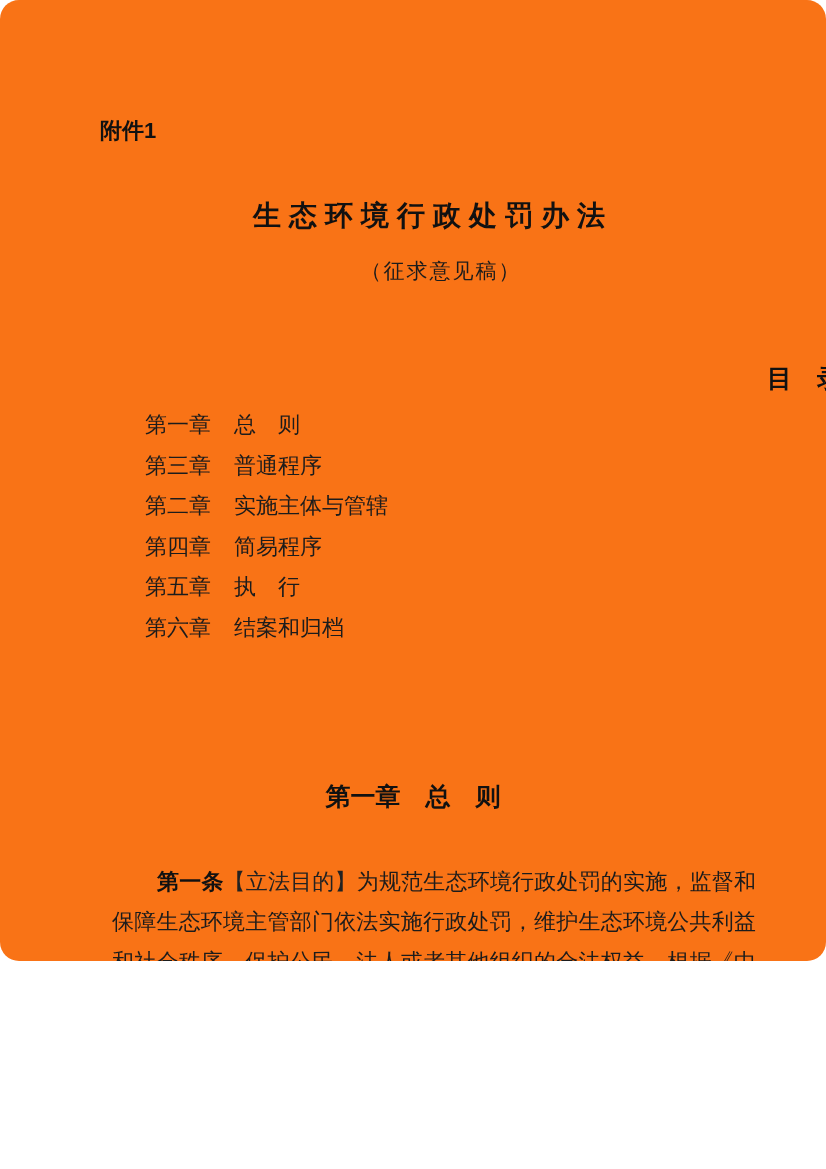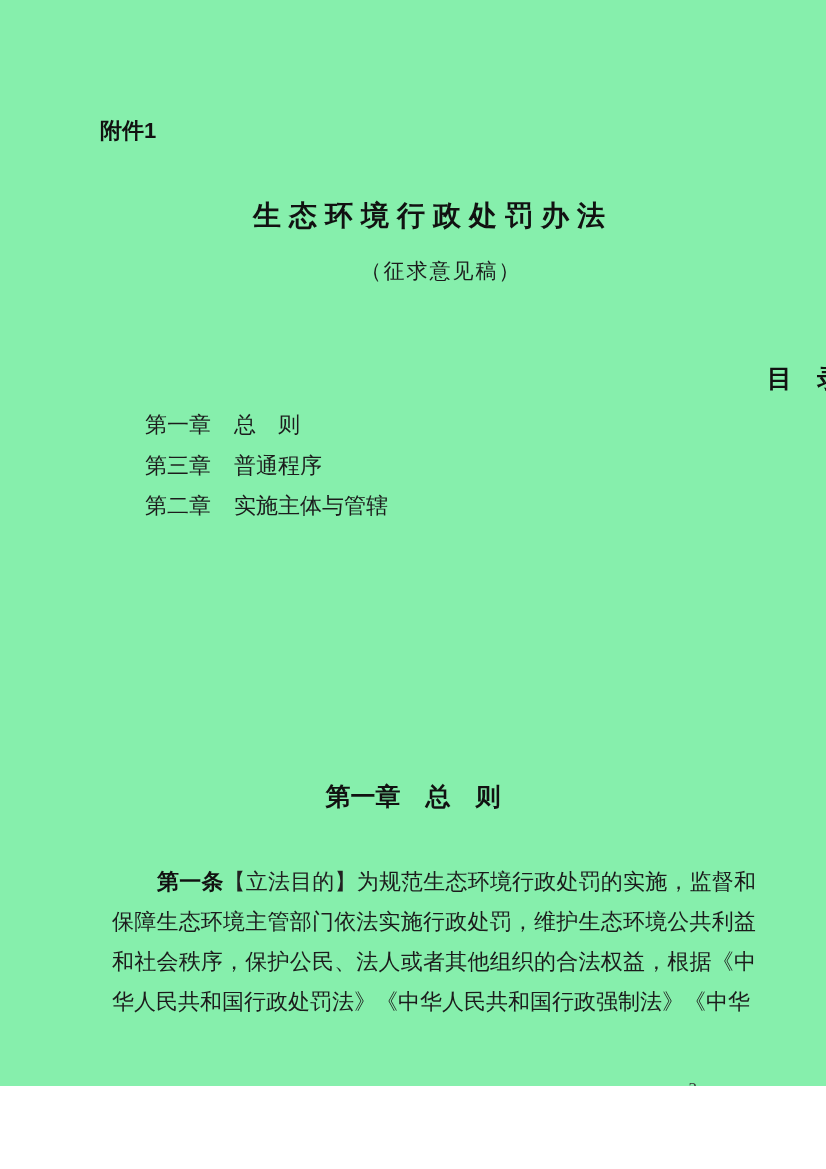--- a/index.html
+++ b/index.html
@@ -4,25 +4,26 @@
 <title>Document</title>
 <style>
   html, body {
     margin: 0;
     padding: 0;
     background: #ffffff;
   }
   .page {
     position: relative;
     width: 826px;
-    height: 1086px;
-    background: #86efac;
+    height: 961px;
+    background: #f97316;
     color: #1c1c1c;
     overflow: hidden;
     font-family: "Liberation Serif", serif;
+    border-radius: 19px;
   }
   .attachment-label {
     position: absolute;
     left: 100px;
     top: 117px;
     font-family: "Liberation Sans", sans-serif;
     font-weight: bold;
     font-size: 22px;
     line-height: 28px;
     color: #111111;
@@ -158,20 +159,29 @@
   <ul class="toc-list">
     <li>
       <span class="toc-item-chapter">第一章</span><span class="toc-item-title">总　则</span>
     </li>
     <li>
       <span class="toc-item-chapter">第三章</span><span class="toc-item-title">普通程序</span>
     </li>
     <li>
       <span class="toc-item-chapter">第二章</span><span class="toc-item-title">实施主体与管辖</span>
     </li>
+    <li>
+      <span class="toc-item-chapter">第四章</span><span class="toc-item-title">简易程序</span>
+    </li>
+    <li>
+      <span class="toc-item-chapter">第五章</span><span class="toc-item-title">执　行</span>
+    </li>
+    <li>
+      <span class="toc-item-chapter">第六章</span><span class="toc-item-title">结案和归档</span>
+    </li>
   </ul>
 
   <h2 class="chapter-heading">
     <span>第一章</span><span class="chapter-gap"></span><span>总　则</span>
   </h2>
 
   <p class="body-paragraph">
     <span class="article-number">第一条</span><span class="article-subject">【立法目的】</span><span class="article-text">为规范生态环境行政处罚的实施，监督和保障生态环境主管部门依法实施行政处罚，维护生态环境公共利益和社会秩序，保护公民、法人或者其他组织的合法权益，根据《中华人民共和国行政处罚法》《中华人民共和国行政强制法》《中华</span>
   </p>
 

